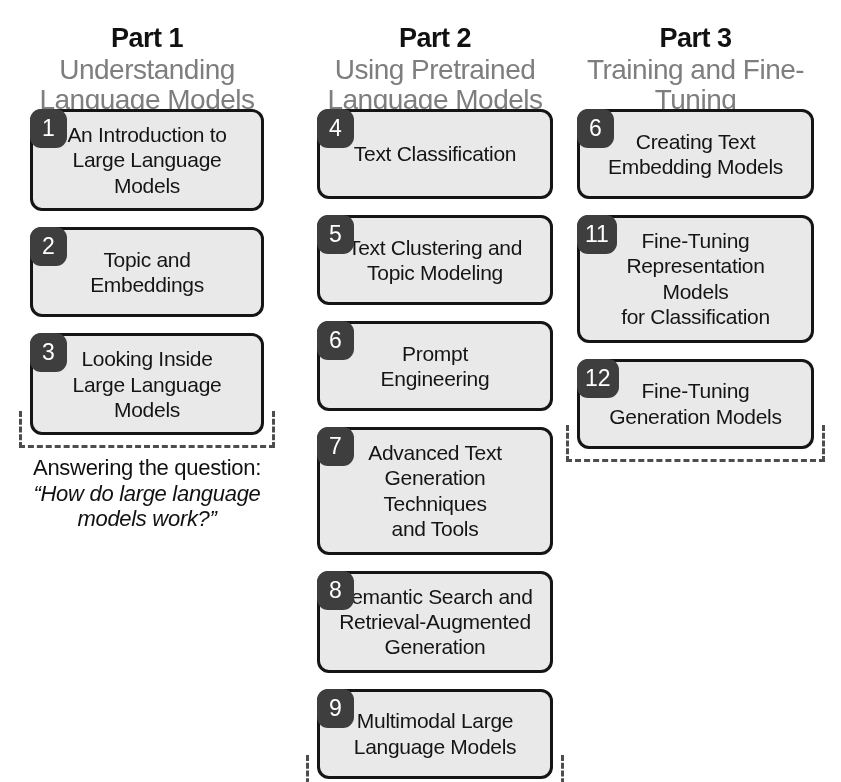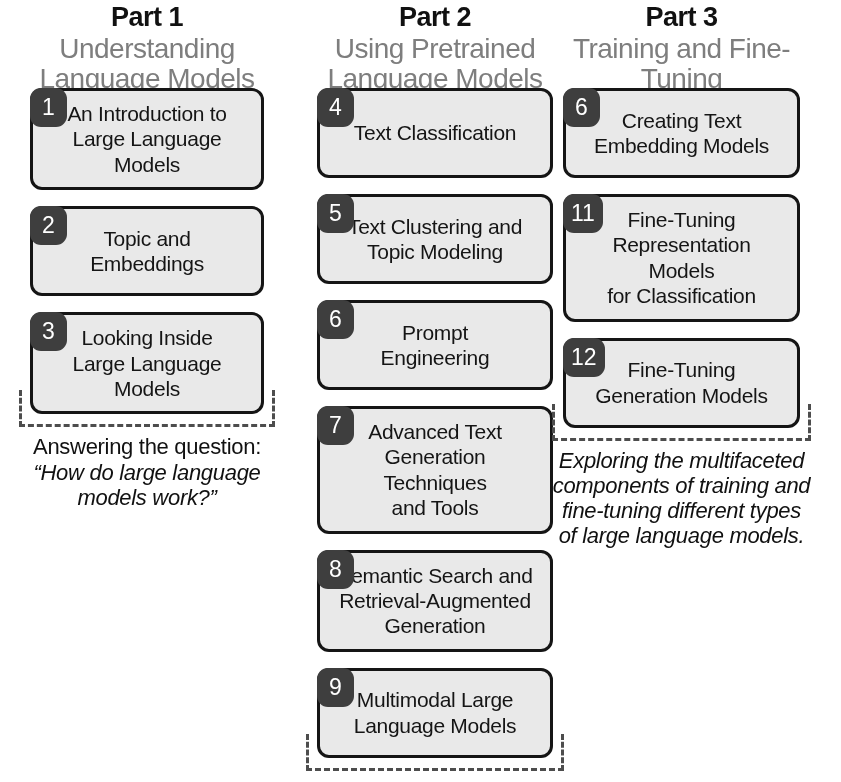--- a/index.html
+++ b/index.html
@@ -15,25 +15,25 @@
     background: #ffffff;
     overflow: hidden;
   }
   .col {
     position: absolute;
     top: 0;
     display: block;
   }
   .col-1 { left: 19px;  width: 256px; }
   .col-2 { left: 306px; width: 258px; }
-  .col-3 { left: 552px; width: 259px; }
+  .col-3 { left: 566px; width: 259px; }
 
   .part-header {
     text-align: center;
-    padding-top: 3px;
+    padding-top: 24px;
     height: 81px;
   }
   .part-title {
     font-size: 27px;
     font-weight: 700;
     letter-spacing: -0.5px;
     color: #111111;
     line-height: 1.1;
   }
   .part-subtitle {
@@ -208,21 +208,15 @@
 Representation Models
 for Classification</span>
       </div>
       <div class="chapter-box">
         <span class="badge">12</span>
         <span class="chapter-title">Fine-Tuning
 Generation Models</span>
       </div>
     </div>
     <div class="bracket"></div>
-    <div class="caption">
-      <div class="caption-italic">Exploring the multifaceted
-components of training and
-fine-tuning different types
-of large language models.</div>
-    </div>
   </section>
 
 </div>
 
 </body></html>

